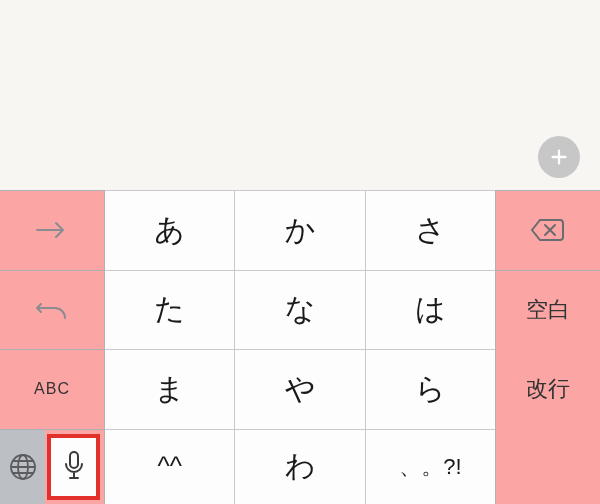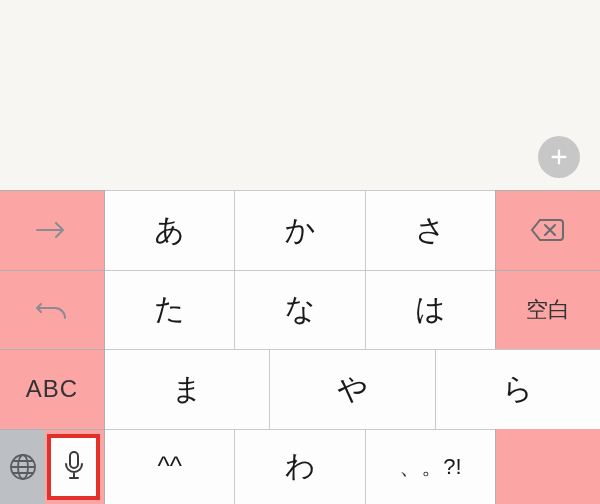--- a/index.html
+++ b/index.html
@@ -68,21 +68,21 @@
       justify-content: center;
       font-size: 30px;
       color: #1a1a1a;
       cursor: pointer;
     }
     .key:last-child { border-right: none; }
     .side-label {
       font-size: 22px;
       color: #333;
     }
-    .side-label.small { font-size: 24px; letter-spacing: 1px; text-align: center; }
+    .side-label.small { font-size: 16px; letter-spacing: 1px; text-align: center; }
     .icon { display: flex; align-items: center; justify-content: center; }
     .globe-mic {
       display: flex;
       width: 100%;
       height: 100%;
     }
     .globe-half, .mic-half {
       flex: 1;
       display: flex;
       align-items: center;
@@ -178,20 +178,23 @@
     <div class="center-col">
       <div class="key">
           <span>ま</span>
         </div>
       <div class="key">
           <span>や</span>
         </div>
       <div class="key">
           <span>ら</span>
         </div>
+    </div>
+    <div class="side-col right no-top-border" style="border-top:1px solid #aeb0b4;">
+      <span class="side-label">改行</span>
     </div>
   </div>
 
   <div class="kb-row last">
     <div class="side-col" style="padding:0;">
       <div class="globe-mic">
         <div class="globe-half">
           <span class="icon">
             <svg width="30" height="30" viewBox="0 0 30 30">
                 <circle cx="15" cy="15" r="12" fill="none" stroke="#5a5c60" stroke-width="1.8"></circle>

